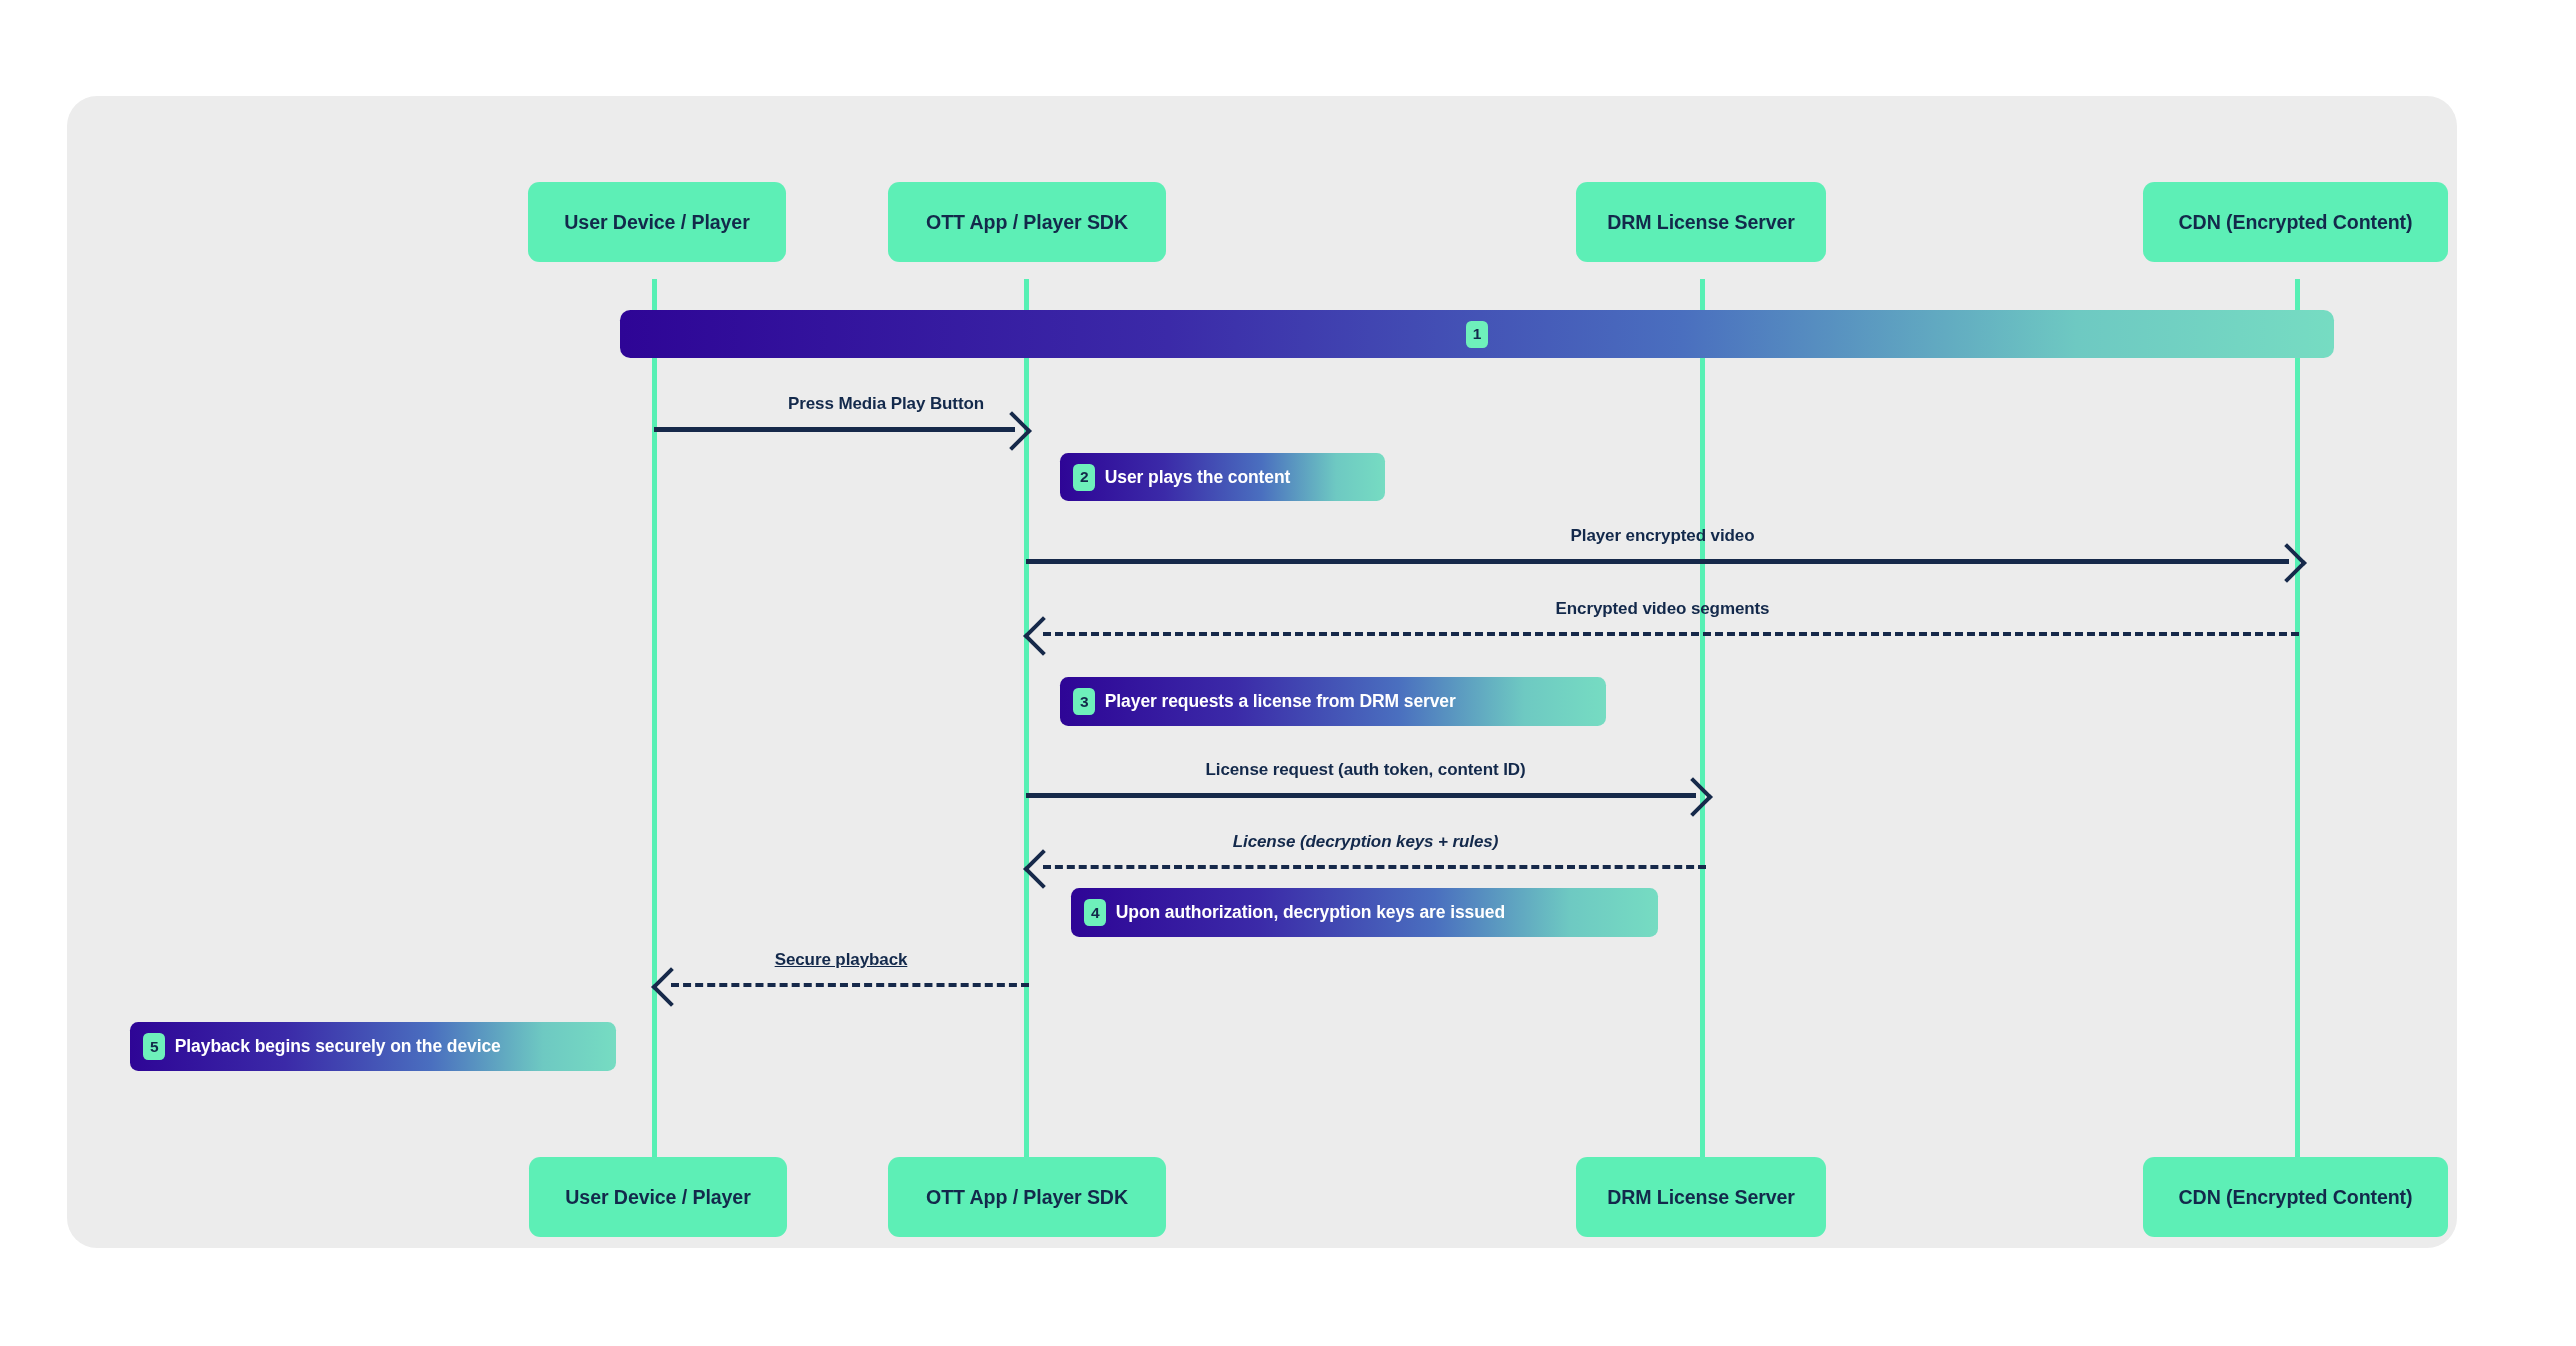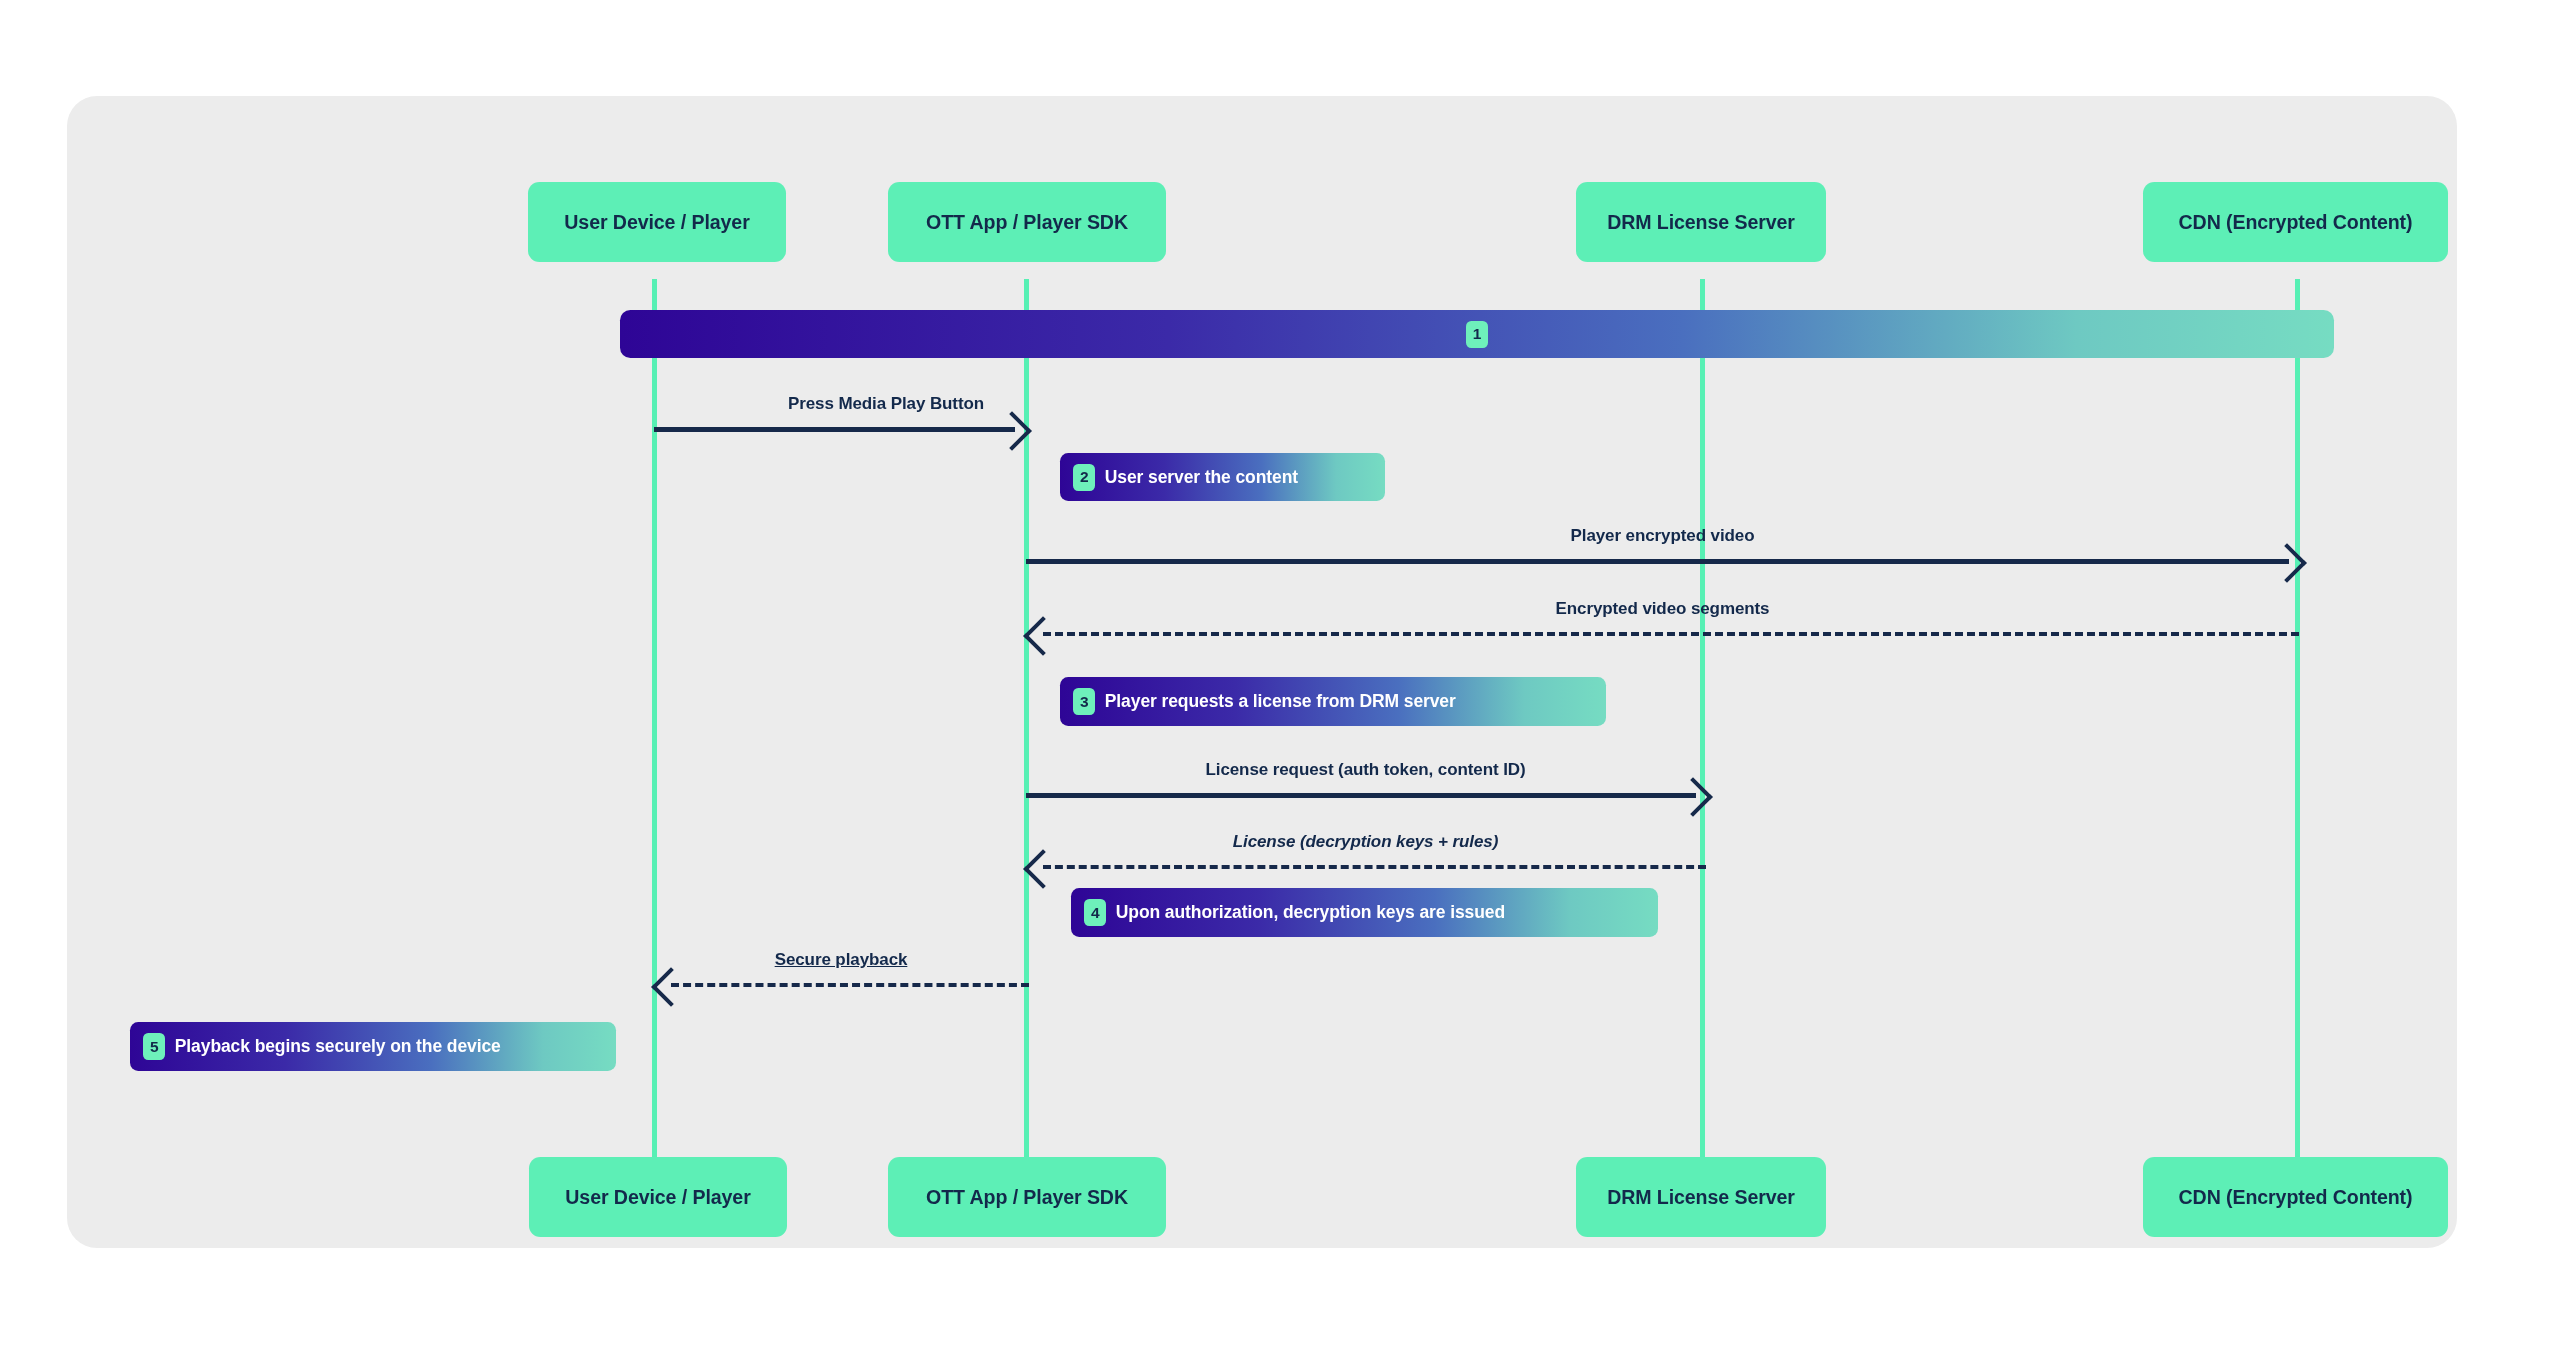--- a/index.html
+++ b/index.html
@@ -157,21 +157,21 @@
   </div>
 
   <div class="message" style="left:587px; top:331px; width:372px;">
     <span class="msg-label" style="left:50%; transform:translateX(-50%);margin-left:46px;">Press Media Play Button</span>
     <div class="msg-line" style="width:361px;"></div>
     <span class="arrowhead right" style="left:344px;"></span>
   </div>
 
   <div class="note" style="left:993px; top:357px; width:325px; height:48px;">
     <span class="note-badge">2</span>
-    <span class="note-text">User server the content</span>
+    <span class="note-text">User plays the content</span>
   </div>
 
   <div class="message" style="left:959px; top:463px; width:1273px;">
     <span class="msg-label" style="left:50%; transform:translateX(-50%);">Player encrypted video</span>
     <div class="msg-line" style="width:1263px;"></div>
     <span class="arrowhead right" style="left:1247px;"></span>
   </div>
 
   <div class="message" style="left:959px; top:536px; width:1273px;">
     <span class="msg-label" style="left:50%; transform:translateX(-50%);">Encrypted video segments</span>

